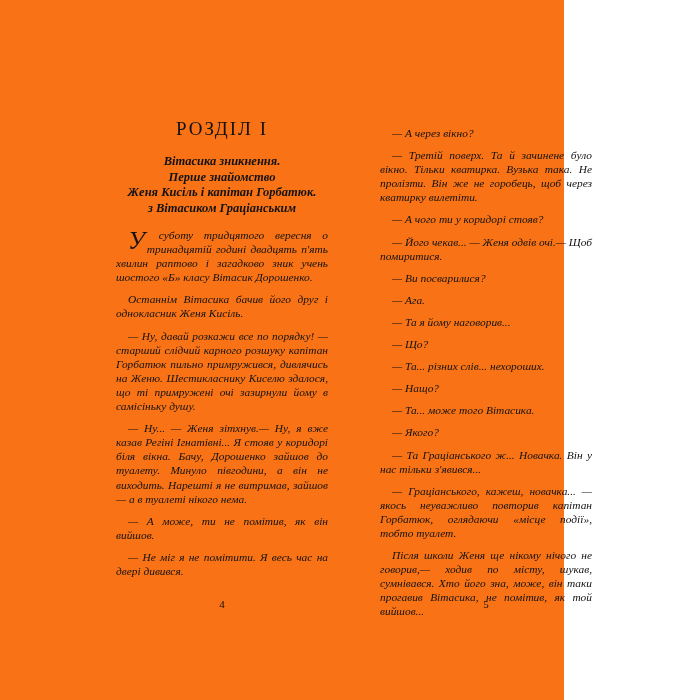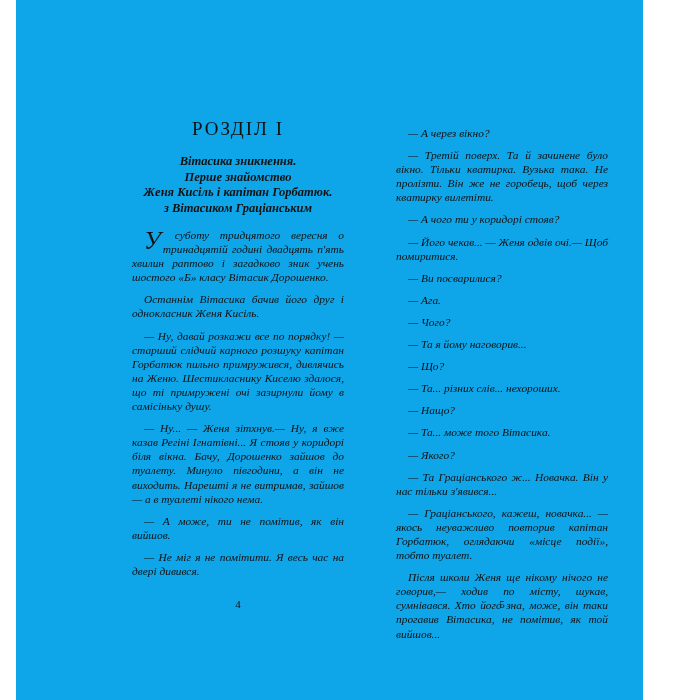--- a/index.html
+++ b/index.html
@@ -9,25 +9,25 @@
   }
   body {
     width: 700px;
     height: 700px;
     overflow: hidden;
     font-family: "Liberation Serif", serif;
     color: #111111;
   }
   .book {
     position: absolute;
-    left: 16px;
+    left: 0;
     top: 0;
-    width: 627px;
+    width: 564px;
     height: 700px;
-    background: #0ea5e9;
+    background: #f97316;
   }
   .spread {
     position: absolute;
     left: 108px;
     top: 118px;
     width: 492px;
     height: 450px;
     display: flex;
     gap: 36px;
   }
@@ -110,21 +110,20 @@
       <div class="folio">4</div>
     </div>
 
     <div class="page right">
       <p class="body dialog">— А через вікно?</p>
       <p class="body dialog">— Третій поверх. Та й зачинене було вікно. Тільки кватирка. Вузька така. Не пролізти. Він же не горобець, щоб через кватирку вилетіти.</p>
       <p class="body dialog">— А чого ти у коридорі стояв?</p>
       <p class="body dialog">— Його чекав... — Женя одвів очі.— Щоб помиритися.</p>
       <p class="body dialog">— Ви посварилися?</p>
       <p class="body dialog">— Ага.</p>
-      <p class="body dialog">— Чого?</p>
       <p class="body dialog">— Та я йому наговорив...</p>
       <p class="body dialog">— Що?</p>
       <p class="body dialog">— Та... різних слів... нехороших.</p>
       <p class="body dialog">— Нащо?</p>
       <p class="body dialog">— Та... може того Вітасика.</p>
       <p class="body dialog">— Якого?</p>
       <p class="body dialog">— Та Граціанського ж... Новачка. Він у нас тільки з'явився...</p>
       <p class="body dialog">— Граціанського, кажеш, новачка... — якось неуважливо повторив капітан Горбатюк, оглядаючи «місце події», тобто туалет.</p>
       <p class="body dialog">Після школи Женя ще нікому нічого не говорив,— ходив по місту, шукав, сумнівався. Хто його зна, може, він таки прогавив Вітасика, не помітив, як той вийшов...</p>
 

